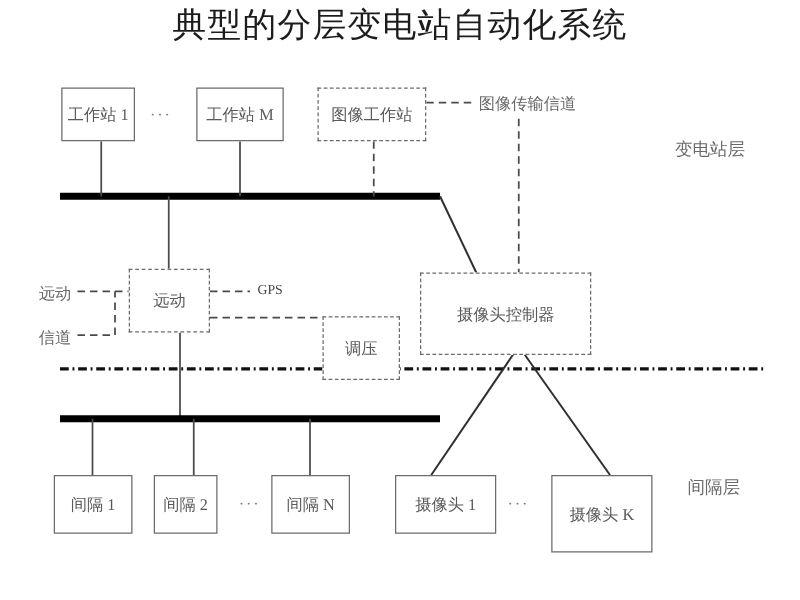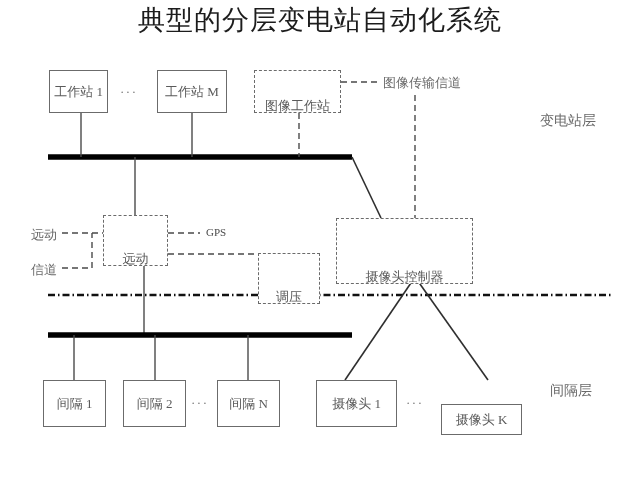--- a/index.html
+++ b/index.html
@@ -49,21 +49,20 @@
     color: #5a5a5a;
     font-size: 13px;
     line-height: 1;
     white-space: nowrap;
   }
   .node.solid {
     border: 1.6px solid #6b6b6b;
   }
   .node.dashed {
     border: 1.6px dashed #6b6b6b;
-    align-items: flex-end;
   }
   .plain-label {
     position: absolute;
     color: #6a6a6a;
     font-size: 13px;
     white-space: nowrap;
     line-height: 1.35;
   }
   .plain-label.big {
     font-size: 14px;
@@ -161,35 +160,35 @@
   </div>
 
   <div class="node dashed" style="left:336px; top:218px; width:137px; height:66px;">
     <span>摄像头控制器</span>
   </div>
 
   <div class="node solid" style="left:43px; top:380px; width:63px; height:47px;">
     <span>间隔 1</span>
   </div>
 
-  <div class="node solid" style="left:123px; top:380px; width:63px; height:47px;">
+  <div class="node solid" style="left:123px; top:380px; width:51px; height:47px;">
     <span>间隔 2</span>
   </div>
 
   <div class="ellipsis" style="left:191px; top:395px;">···</div>
 
   <div class="node solid" style="left:217px; top:380px; width:63px; height:47px;">
     <span>间隔 N</span>
   </div>
 
   <div class="node solid" style="left:316px; top:380px; width:81px; height:47px;">
     <span>摄像头 1</span>
   </div>
 
   <div class="ellipsis" style="left:406px; top:395px;">···</div>
 
-  <div class="node solid" style="left:441px; top:380px; width:81px; height:31px;margin-top:24px;">
+  <div class="node solid" style="left:441px; top:380px; width:81px; height:62px;">
     <span>摄像头 K</span>
   </div>
 
   <div class="plain-label big" style="left:550px; top:382px;">间隔层</div>
 
 </div>
 
 </body></html>

